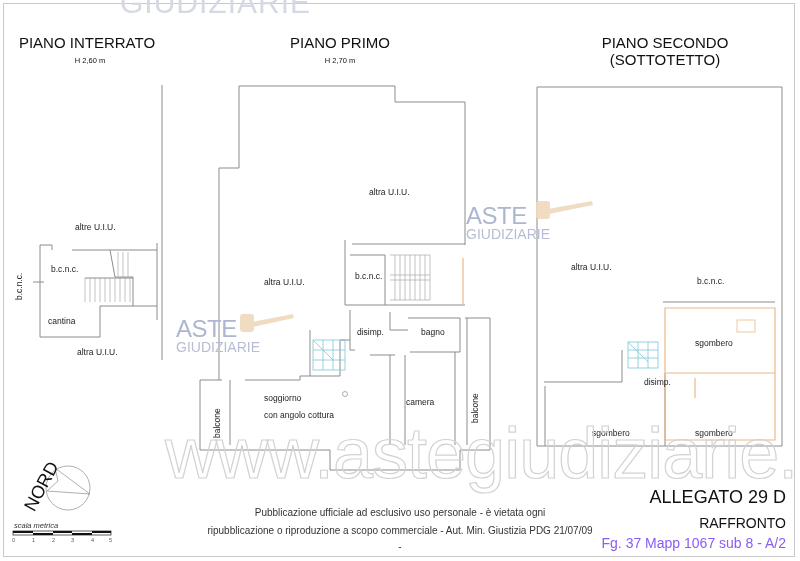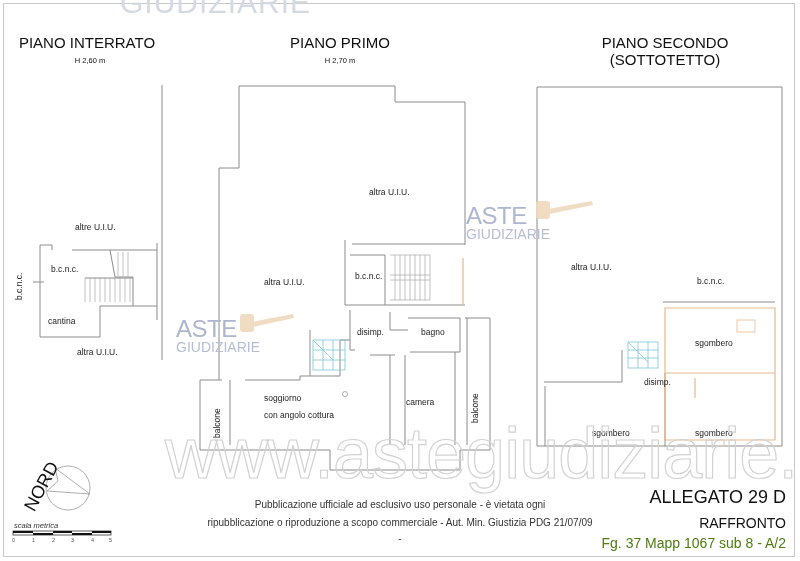--- a/index.html
+++ b/index.html
@@ -6,24 +6,24 @@
   body { width: 800px; height: 561px; position: relative; overflow: hidden; font-family: "Liberation Sans", sans-serif; color: #111; }
   .frame { position: absolute; left: 3px; top: 3px; width: 792px; height: 554px; border: 1px solid #c9c9c9; box-sizing: border-box; }
   .abs { position: absolute; white-space: nowrap; }
   .floor-title { font-size: 15px; text-align: center; line-height: 17px; }
   .floor-height { font-size: 7.5px; text-align: center; }
   .room { font-size: 8.5px; color: #222; }
   .wm-top { font-size: 30px; color: #d5d9e4; letter-spacing: 1px; }
   .wm-aste { color: #aeb6cf; font-size: 24px; line-height: 22px; letter-spacing: -0.5px; margin-top: 6px; }
   .wm-giud { color: #b6bdd4; font-size: 14px; line-height: 14px; }
   .wm-url { font-size: 72px; color: transparent; -webkit-text-stroke: 1.2px #d2d2d2; letter-spacing: -1px; }
-  .notice { font-size: 10px; color: #333; text-align: center; line-height: 18px; }
+  .notice { font-size: 10px; color: #333; text-align: center; line-height: 18px; margin-top: 8px; }
   .allegato { font-size: 18px; color: #111; }
   .raffronto { font-size: 14px; color: #111; }
-  .fg { font-size: 14px; color: #4d7c0f; }
+  .fg { font-size: 14px; color: #8b5cf6; }
   .scale-label { font-size: 7.5px; color: #333; }
   .scale-tick { font-size: 5.5px; color: #555; }
   .nord { font-size: 18px; transform: rotate(-62deg); transform-origin: left top; }
   svg { position: absolute; left: 0; top: 0; }
 </style>
 </head>
 <body>
 
 <div class="frame"></div>
 

